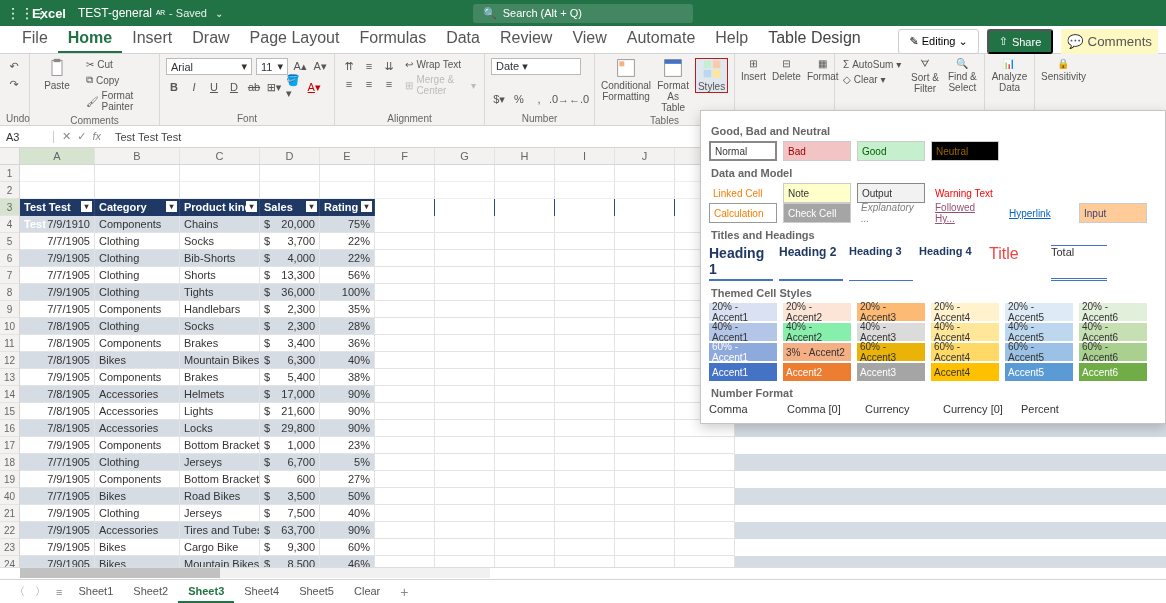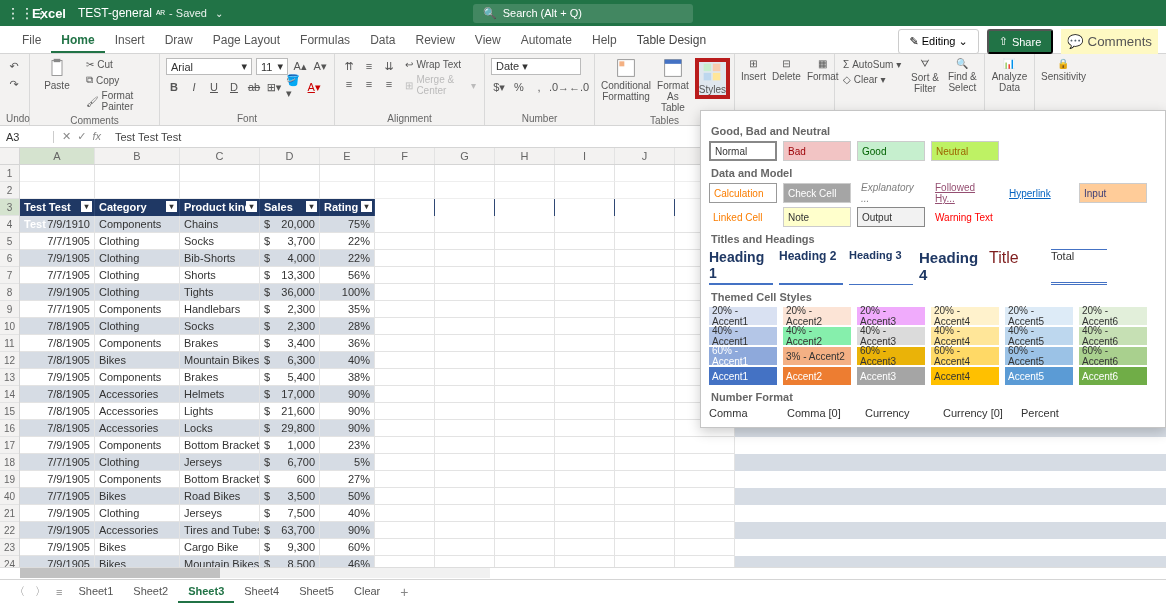--- a/index.html
+++ b/index.html
@@ -10,21 +10,21 @@
 .title-bar .apps-icon { width:16px; text-align:center; font-size:14px; margin-right:10px; }
 .title-bar .app-name { font-weight:600; margin-right:12px; font-size:13px; }
 .title-bar .doc-title { font-size:12px; }
 .title-bar .save-state { margin-left:4px; font-size:11px; opacity:.9; }
 .title-bar .dd { margin-left:8px; font-size:10px; opacity:.9; }
 .search-wrap { position:absolute; left:50%; transform:translateX(-50%); }
 .search-box { background:rgba(255,255,255,.15); border-radius:3px; padding:3px 10px; color:#fff; font-size:11px; display:flex; align-items:center; gap:6px; width:220px; }
 
 
 .tab-row { height:28px; display:flex; align-items:flex-end; padding-left:12px; background:#fff; border-bottom:1px solid #d5d5d5; position:relative; }
-.tab { padding:4px 10px 4px 10px; font-size:12px; color:#555; cursor:pointer; }
+.tab { padding:4px 10px 4px 10px; font-size:16px; color:#555; cursor:pointer; }
 .tab.active { color:#217346; border-bottom:2px solid #217346; font-weight:600; }
 .tab.contextual { color:#444; }
 .tab-actions { position:absolute; right:8px; top:3px; display:flex; gap:8px; }
 .editing-btn { border:1px solid #ccc; padding:3px 10px; border-radius:3px; font-size:11px; background:#fff; }
 .share-btn { background:#217346; color:#fff; padding:4px 10px; border-radius:3px; font-size:11px; display:flex; align-items:center; gap:4px; }
 .comments-btn { border:none; background:#fef9c3; color:#555; padding:4px 6px; }
 
 
 .ribbon { height:72px; display:flex; border-bottom:1px solid #d5d5d5; background:#f3f2f1; position:relative; }
 .rgroup { border-right:1px solid #d9d9d9; display:flex; flex-direction:column; justify-content:space-between; padding:4px 6px 1px 6px; }
@@ -80,38 +80,38 @@
 .sheet-add { padding:0 8px; color:#888; font-size:14px; }
 
 
 .styles-popup { position:absolute; left:700px; top:110px; width:466px; background:#fff; border:1px solid #c5c5c5; box-shadow:0 4px 12px rgba(0,0,0,.2); z-index:50; padding:8px; font-size:11px; }
 .sp-title { color:#666; font-weight:600; margin:6px 0 4px 2px; }
 .sp-row { display:flex; gap:6px; flex-wrap:wrap; }
 .swatch { width:68px; height:20px; border:1px solid #ccc; font-size:10px; padding:2px 4px; display:flex; align-items:center; cursor:pointer; }
 .sw-normal{background:#fff;border:2px solid #888}
 .sw-bad{background:#f2c4c4;color:#9c0006}
 .sw-good{background:#c6efce;color:#006100}
-.sw-neutral{background:#bef264;color:#9c6500}
+.sw-neutral{background:#000000;color:#9c6500}
 .sw-calc{background:#fff;color:#fa7d00;border:1px solid #999}
 .sw-check{background:#a5a5a5;color:#fff}
 .sw-expl{color:#7f7f7f;font-style:italic;border:none}
 .sw-fhlink{color:#954f72;text-decoration:underline;border:none}
 .sw-hlink{color:#0563c1;text-decoration:underline;border:none}
 .sw-input{background:#ffcc99;color:#3f3f76}
 .sw-linked{color:#fa7d00;border:none}
 .sw-note{background:#ffffcc}
 .sw-output{background:#f2f2f2;border:1px solid #888}
 .sw-warn{color:#ff0000;border:none}
 .heading-cell{border:none;color:#1f3864;font-weight:600;border-bottom:2px solid #4472c4;width:64px;padding-bottom:2px}
 .heading-cell.h1{font-size:14px}.heading-cell.h2{font-size:12px}
-.heading-cell.h3{font-size:11px;border-bottom:1px solid #4472c4}.heading-cell.h4{font-size:15px;border:none}
-.title-cell{border:none;font-size:16px;color:#7f1d1d;width:56px}
+.heading-cell.h3{font-size:11px;border-bottom:1px solid #4472c4}.heading-cell.h4{font-size:11px;border:none}
+.title-cell{border:none;font-size:16px;color:#ef4444;width:56px}
 .total-cell{border:none;border-top:1px solid #4472c4;border-bottom:3px double #4472c4;width:56px}
 .accent{width:68px;height:18px;font-size:10px;padding:1px 3px;display:flex;align-items:center;color:#333}
-.a20-1{background:#d9e1f2}.a20-2{background:#fce4d6}.a20-3{background:#f0abfc}.a20-4{background:#fff2cc}.a20-5{background:#ddebf7}.a20-6{background:#e2efda}
+.a20-1{background:#d9e1f2}.a20-2{background:#fce4d6}.a20-3{background:#fdba74}.a20-4{background:#fff2cc}.a20-5{background:#ddebf7}.a20-6{background:#e2efda}
 .a40-1{background:#b4c6e7}.a40-2{background:#86efac}.a40-3{background:#dbdbdb}.a40-4{background:#ffe699}.a40-5{background:#bdd7ee}.a40-6{background:#c6e0b4}
 .a60-1{background:#8ea9db;color:#fff}.a60-2{background:#f4b084}.a60-3{background:#eab308}.a60-4{background:#ffd966}.a60-5{background:#9bc2e6}.a60-6{background:#a9d08e}
 .a100-1{background:#4472c4;color:#fff}.a100-2{background:#ed7d31;color:#fff}.a100-3{background:#a5a5a5;color:#fff}.a100-4{background:#ffc000}.a100-5{background:#5b9bd5;color:#fff}.a100-6{background:#70ad47;color:#fff}
 .nf-cell{border:none;width:72px}
 </style>
 </head>
 <body>
 
 <div class="title-bar">
   <span class="apps-icon">⋮⋮⋮</span>
@@ -227,21 +227,21 @@
           </div>
       </div>
       <div class="vstack">
         <span class="small">↩ <span>Wrap Text</span></span>
         <span class="small" style="color:#bbb">⊞ <span>Merge &amp; Center</span> ▾</span>
       </div>
     </div>
     <div class="rgroup-label">Alignment</div>
   </div>
   <div class="rgroup" style="width:110px">
-    <div class="rgroup-body vstack" style="gap:4px">
+    <div class="rgroup-body vstack" style="gap:16px">
       <div class="sel"><span>Date</span> ▾</div>
       <div class="row">
         <span class="iconbtn">$▾</span>
         <span class="iconbtn">%</span>
         <span class="iconbtn">,</span>
         <span class="iconbtn">.0→</span>
         <span class="iconbtn">←.0</span>
       </div>
     </div>
     <div class="rgroup-label">Number</div>
@@ -255,21 +255,21 @@
           </svg>
           <span>Conditional Formatting</span>
         </div>
       <div class="bigbtn">
           <svg viewBox="0 0 24 24">
             <rect x="2" y="2" width="20" height="20" fill="#fff" stroke="#888"></rect>
             <rect x="2" y="2" width="20" height="5" fill="#4472c4"></rect>
           </svg>
           <span>Format As Table</span>
         </div>
-      <div class="bigbtn" style="background:#e0e7ee;border:4px solid #b91c1c">
+      <div class="bigbtn" style="background:#e0e7ee;border:1px solid #b91c1c">
           <svg viewBox="0 0 24 24">
             <rect x="2" y="2" width="9" height="9" fill="#c6efce"></rect>
             <rect x="13" y="2" width="9" height="9" fill="#f8cbad"></rect>
             <rect x="2" y="13" width="9" height="9" fill="#bdd7ee"></rect>
             <rect x="13" y="13" width="9" height="9" fill="#ffe699"></rect>
           </svg>
           <span>Styles</span>
         </div>
     </div>
     <div class="rgroup-label">Tables</div>
@@ -784,33 +784,33 @@
 
 <div class="styles-popup">
   <div class="sp-title">Good, Bad and Neutral</div>
   <div class="sp-row">
     <div class="swatch sw-normal">Normal</div>
     <div class="swatch sw-bad">Bad</div>
     <div class="swatch sw-good">Good</div>
     <div class="swatch sw-neutral">Neutral</div>
   </div>
   <div class="sp-title">Data and Model</div>
+  <div class="sp-row" style="margin-top:4px">
+    <div class="swatch sw-linked">Linked Cell</div>
+    <div class="swatch sw-note">Note</div>
+    <div class="swatch sw-output">Output</div>
+    <div class="swatch sw-warn">Warning Text</div>
+  </div>
   <div class="sp-row">
     <div class="swatch sw-calc">Calculation</div>
     <div class="swatch sw-check">Check Cell</div>
     <div class="swatch sw-expl">Explanatory ...</div>
     <div class="swatch sw-fhlink">Followed Hy...</div>
     <div class="swatch sw-hlink">Hyperlink</div>
     <div class="swatch sw-input">Input</div>
-  </div>
-  <div class="sp-row" style="margin-top:4px">
-    <div class="swatch sw-linked">Linked Cell</div>
-    <div class="swatch sw-note">Note</div>
-    <div class="swatch sw-output">Output</div>
-    <div class="swatch sw-warn">Warning Text</div>
   </div>
   <div class="sp-title">Titles and Headings</div>
   <div class="sp-row">
     <div class="heading-cell h1">Heading 1</div>
     <div class="heading-cell h2">Heading 2</div>
     <div class="heading-cell h3">Heading 3</div>
     <div class="heading-cell h4">Heading 4</div>
     <div class="title-cell">Title</div>
     <div class="total-cell">Total</div>
   </div>

